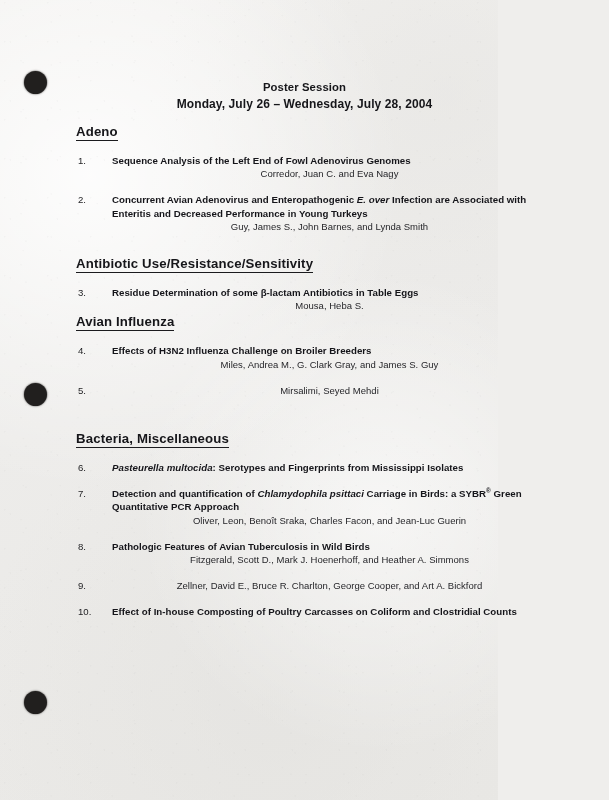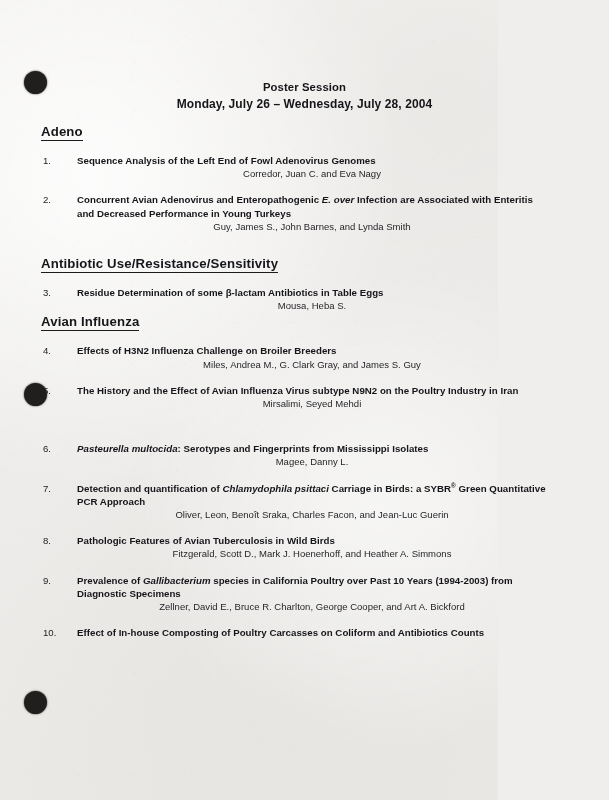--- a/index.html
+++ b/index.html
@@ -73,21 +73,21 @@
   #header .ln2 { font-size: 12px; }
 
   
   #content {
     position: absolute;
     left: 0;
     top: 122px;
     width: 609px;
   }
 
-  .section { margin: 0; }
+  .section { margin: 0; padding-left: 35px; }
 
   .section-title {
     margin-left: 41px;
     display: inline-block;
     font-size: 13.2px;
     font-weight: bold;
     letter-spacing: 0.15px;
     border-bottom: 1.6px solid #1b1b1e;
     padding-bottom: 1px;
     line-height: 15px;
@@ -195,56 +195,54 @@
       <div class="items">
 
         <div class="item">
           <span class="num">4.</span>
           <div class="title">Effects of H3N2 Influenza Challenge on Broiler Breeders</div>
           <div class="authors">Miles, Andrea M., G. Clark Gray, and James S. Guy</div>
         </div>
 
         <div class="item">
           <span class="num">5.</span>
-          <div class="title">The History and the Effect of Avian Influenza Virus subtype N9N2 on the Poultry Industry in Iran</div>
           <div class="authors">Mirsalimi, Seyed Mehdi</div>
         </div>
 
       </div>
     </div>
 
     <div class="section sec-bacteria">
+      <div class="section-title">Bacteria, Miscellaneous</div>
       <div class="items">
 
         <div class="item">
           <span class="num">6.</span>
           <div class="title"><i>Pasteurella multocida</i><span>: Serotypes and Fingerprints from Mississippi Isolates</span></div>
-          <div class="authors">Magee, Danny L.</div>
         </div>
 
         <div class="item">
           <span class="num">7.</span>
           <div class="title"><span>Detection and quantification of </span><i>Chlamydophila psittaci</i><span> Carriage in Birds: a SYBR</span><sup>®</sup><span> Green Quantitative PCR Approach</span></div>
           <div class="authors">Oliver, Leon, Benoît Sraka, Charles Facon, and Jean-Luc Guerin</div>
         </div>
 
         <div class="item">
           <span class="num">8.</span>
           <div class="title">Pathologic Features of Avian Tuberculosis in Wild Birds</div>
           <div class="authors">Fitzgerald, Scott D., Mark J. Hoenerhoff, and Heather A. Simmons</div>
         </div>
 
         <div class="item">
           <span class="num">9.</span>
-          <div class="title"><span>Prevalence of </span><i>Gallibacterium</i><span> species in California Poultry over Past 10 Years (1994-2003) from Diagnostic Specimens</span></div>
           <div class="authors">Zellner, David E., Bruce R. Charlton, George Cooper, and Art A. Bickford</div>
         </div>
 
         <div class="item">
           <span class="num">10.</span>
-          <div class="title">Effect of In-house Composting of Poultry Carcasses on Coliform and Antibiotics Counts</div>
+          <div class="title">Effect of In-house Composting of Poultry Carcasses on Coliform and Clostridial Counts</div>
         </div>
 
       </div>
     </div>
 
   </div>
 </div>
 
 </body></html>

